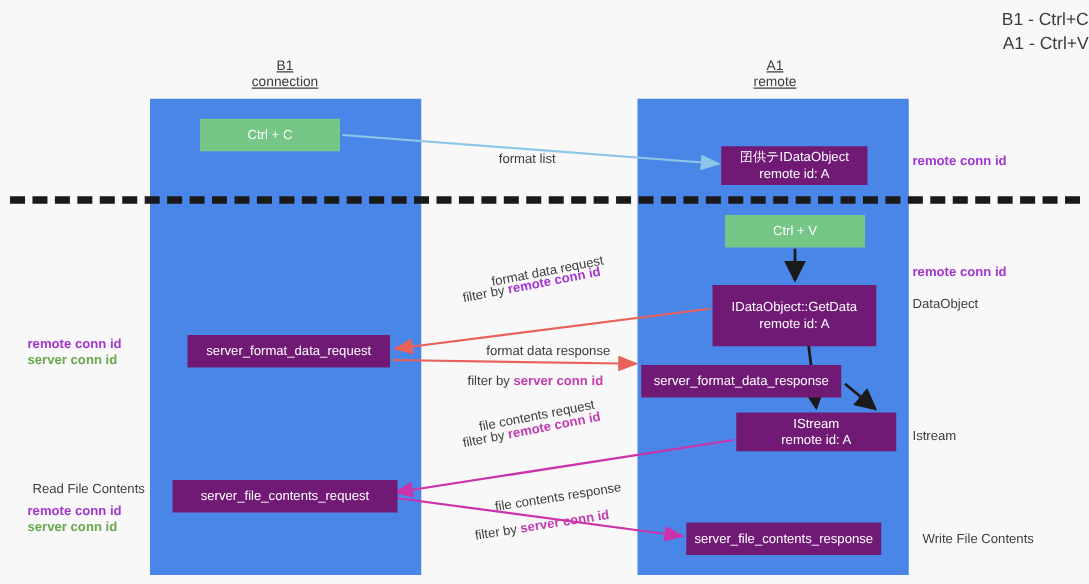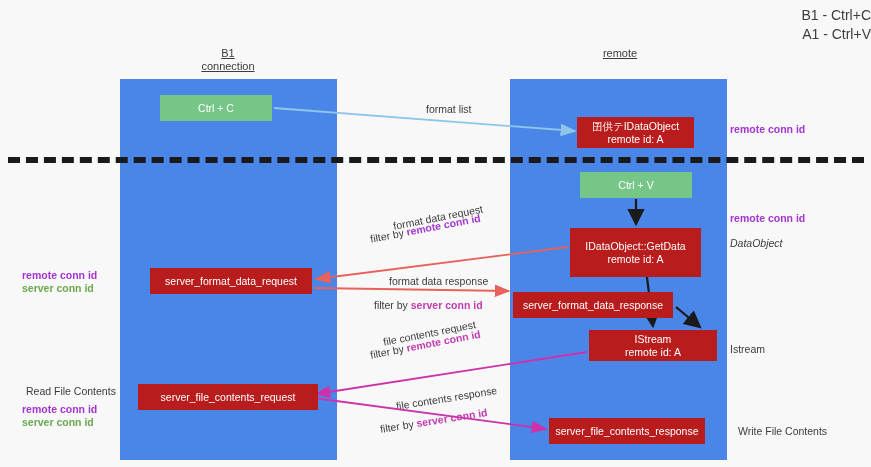--- a/index.html
+++ b/index.html
@@ -45,21 +45,21 @@
   .node{
     box-sizing:border-box;
     display:flex;flex-direction:column;
     align-items:center;justify-content:center;
     color:#ffffff;text-align:center;
     font-size:10.5px;line-height:13px;
     padding:2px 12px;
     z-index:6;
   }
   .node.green{background:#76c787;}
-  .node.orange{background:#b91c1c;}
+  .node.orange{background:#701a75;}
   .node .l2{font-size:10.5px;}
 
   #n-ctrlc{left:160px;top:95px;width:112px;height:26px;}
   #n-idataobject{left:577px;top:117px;width:117px;height:31px;}
   #n-ctrlv{left:580px;top:172px;width:112px;height:26px;}
   #n-getdata{left:570px;top:228px;width:131px;height:49px;}
   #n-fmtreq{left:150px;top:268px;width:162px;height:26px;}
   #n-fmtresp{left:513px;top:292px;width:160px;height:26px;}
   #n-istream{left:589px;top:330px;width:128px;height:31px;}
   #n-filereq{left:138px;top:384px;width:180px;height:26px;}
@@ -70,27 +70,27 @@
 
   
   .lbl{font-size:10.5px;line-height:14px;color:#3c3c3c;white-space:nowrap;}
   .lbl .pur{color:#a335d1;font-weight:bold;}
   .lbl .mag{color:#c23bb0;font-weight:bold;}
   .side{font-size:10.5px;line-height:14px;white-space:nowrap;}
   .side.pur{color:#a335d1;font-weight:bold;}
   .side.grn{color:#6aa84f;font-weight:bold;}
   .side.plain{color:#3c3c3c;}
 
-  #lb-formatlist{left:399px;top:102px;margin-left:27px;}
+  #lb-formatlist{left:399px;top:120px;}
   #lb-remote1{left:730px;top:122px;}
 
   #lb-fdr{left:392px;top:219px;}
   #lb-fdr2{left:369px;top:232px;}
   #lb-remote2{left:730px;top:211px;}
-  #lb-dataobject{left:730px;top:236px;font-style:italic;}
+  #lb-dataobject{left:730px;top:236px;}
 
   #lb-fdresp{left:389px;top:274px;}
   #lb-fdresp2{left:374px;top:298px;}
 
   #lb-fcr{left:382px;top:335px;}
   #lb-fcr2{left:369px;top:348px;}
   #lb-istream{left:730px;top:342px;}
 
   #lb-fcresp{left:395px;top:399px;}
   #lb-fcresp2{left:379px;top:422px;}
@@ -114,20 +114,21 @@
   <div class="abs" id="title">
     <div>B1 - Ctrl+C</div>
     <div>A1 - Ctrl+V</div>
   </div>
 
   <div class="abs col-head" id="head-b1">
     <div>B1</div>
     <div>connection</div>
   </div>
   <div class="abs col-head" id="head-a1">
+    <div>A1</div>
     <div>remote</div>
   </div>
 
   <div class="abs lane" id="lane-b1"></div>
   <div class="abs lane" id="lane-a1"></div>
 
   <div class="abs" id="divider"></div>
 
   <svg class="abs" id="wires" viewBox="0 0 871 467" xmlns="http://www.w3.org/2000/svg">
     <defs>

